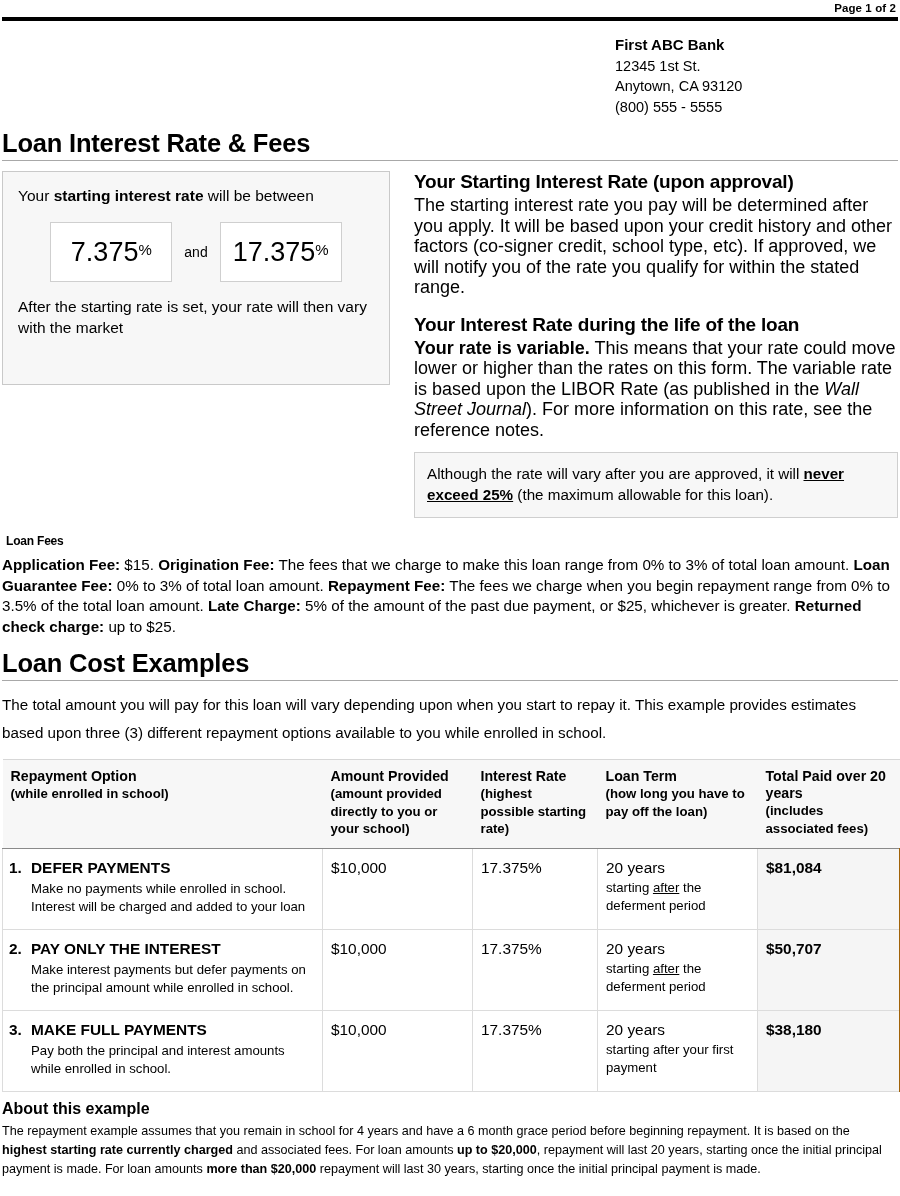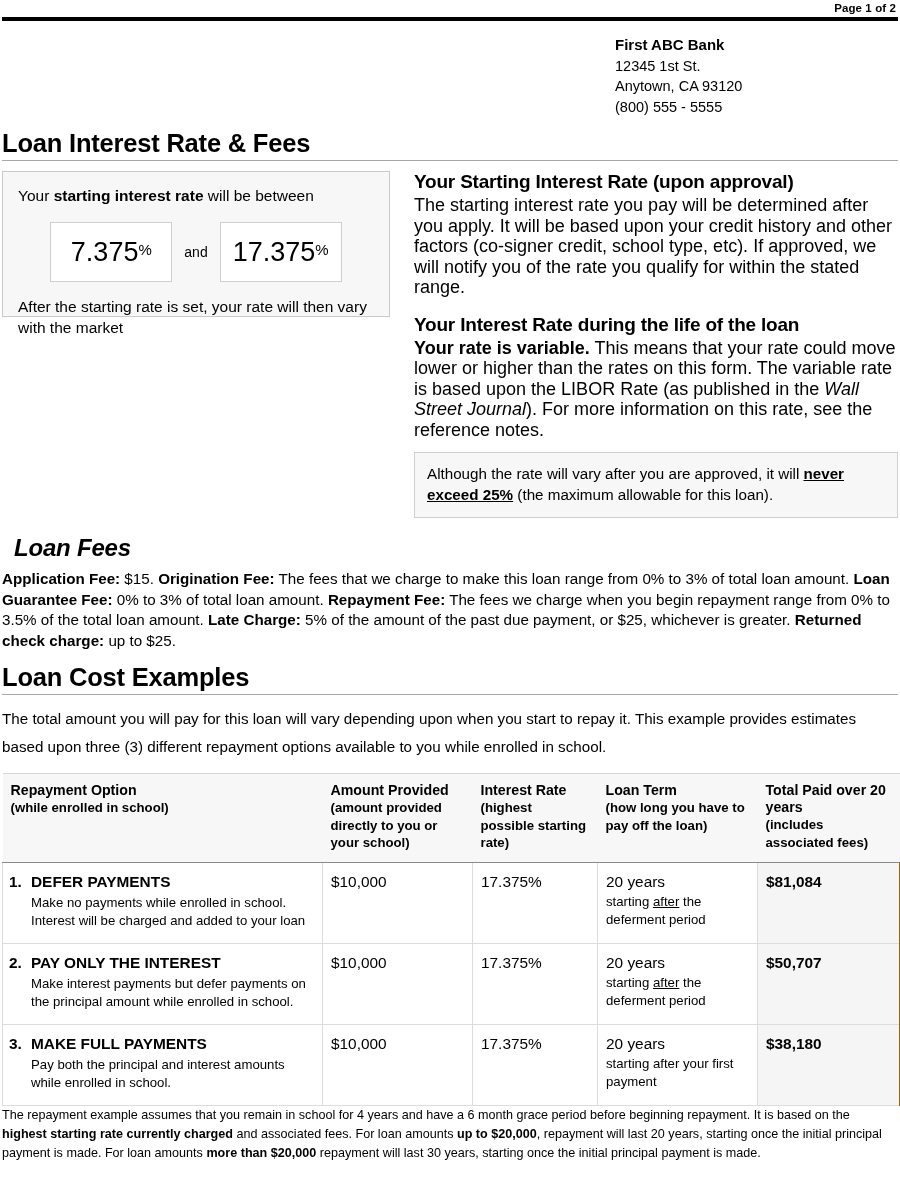--- a/index.html
+++ b/index.html
@@ -73,21 +73,21 @@
     flex: 1 1 auto;
     margin-left: 24px;
   }
 
   
   .rate-panel {
     border: 1px solid #c9c9c9;
     background: #f7f7f7;
     padding: 14px 15px 16px 15px;
     box-sizing: border-box;
-    height: 146px;
+    height: 214px;
   }
   .rate-lead {
     font-size: 15.5px;
     line-height: 20px;
   }
   .rate-lead b { font-weight: bold; }
   .rate-row {
     display: flex;
     align-items: center;
     justify-content: center;
@@ -144,25 +144,24 @@
     font-size: 15.2px;
     line-height: 21px;
   }
   .notice-box u {
     font-weight: bold;
     text-decoration: underline;
   }
 
   
   h3.minor {
-    font-size: 24px;
-    font-weight: bold;
-    margin: 16px 0 7px 12px;
+    font-size: 12px;
+    font-weight: bold;
+    margin: 16px 0 7px 4px;
     letter-spacing: -0.2px;
-    font-style: italic;
   }
   p.fees {
     font-size: 15.2px;
     line-height: 20.5px;
     margin: 0;
     text-align: left;
   }
   p.fees b { font-weight: bold; }
 
   
@@ -402,15 +401,16 @@
         <td class="cell-rate">17.375%</td>
         <td>
           <span class="term-main">20 years</span>
           <span class="term-sub"><span>starting after your first payment</span><u></u><span></span></span>
         </td>
         <td class="total cell-total">$38,180</td>
       </tr>
     </tbody>
   </table>
 
+  <h3 class="about">About this example</h3>
   <p class="about-body"><span>The repayment example assumes that you remain in school for 4 years and have a 6 month grace period before beginning repayment.  It is based on the </span><b>highest starting rate currently charged</b><span> and associated fees.  For loan amounts </span><b>up to $20,000</b><span>, repayment will last 20 years, starting once the initial principal payment is made.  For loan amounts </span><b>more than $20,000</b><span> repayment will last 30 years, starting once the initial principal payment is made.</span></p>
 
 </div>
 
 </body></html>

